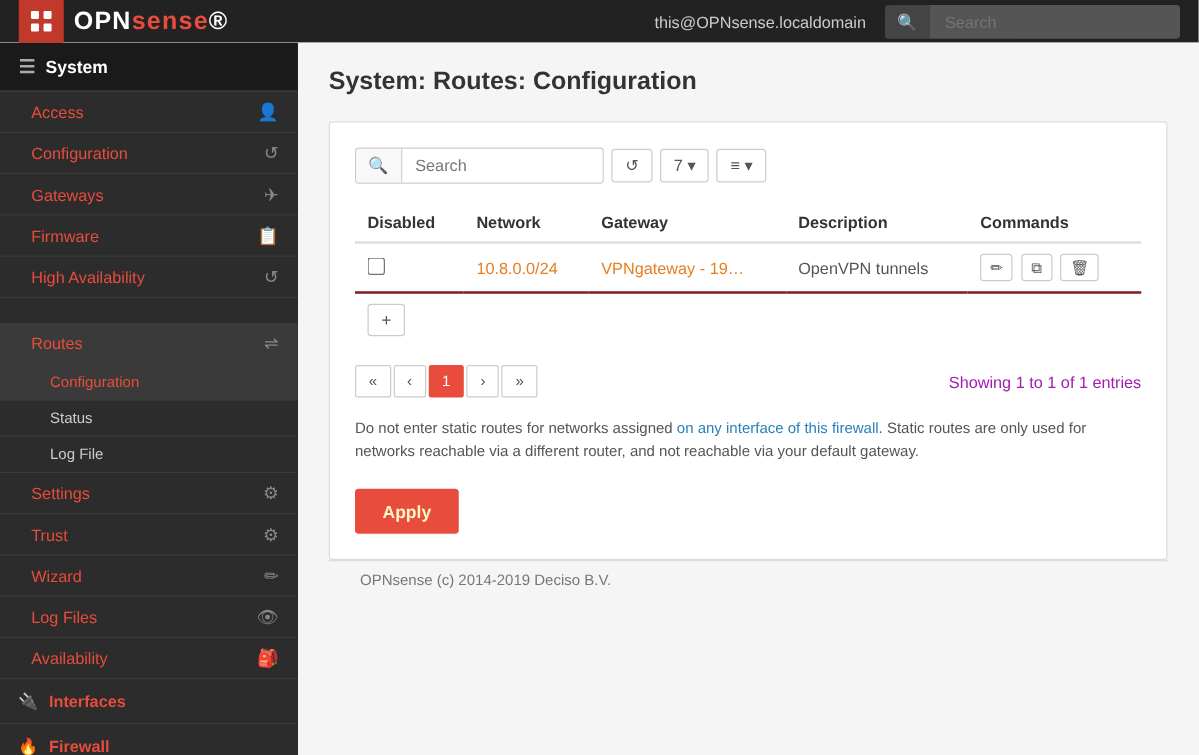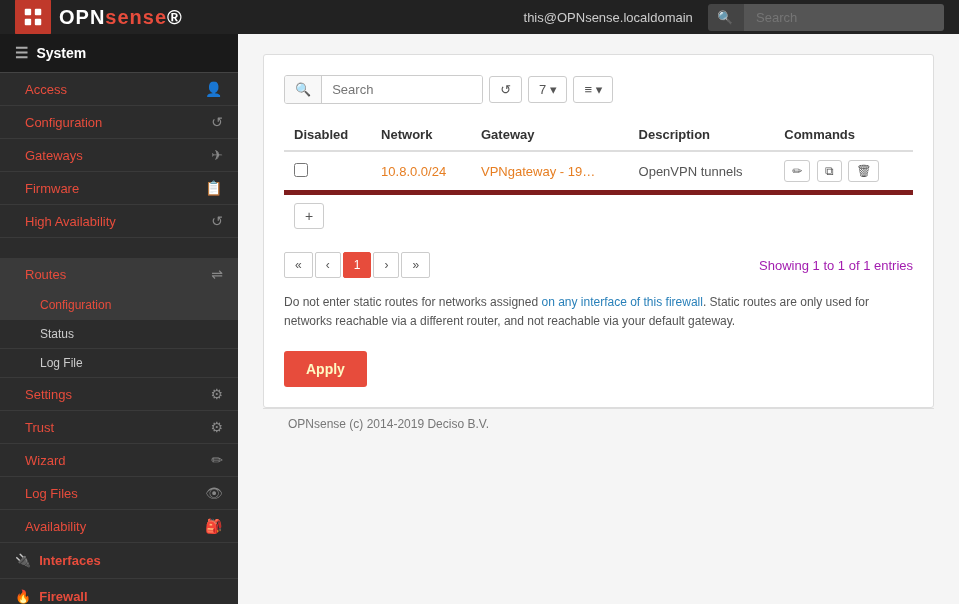--- a/index.html
+++ b/index.html
@@ -183,21 +183,21 @@
     .routes-table th {
       text-align: left;
       padding: 8px 10px;
       border-bottom: 2px solid #ddd;
       font-weight: bold;
       color: #333;
       font-size: 13px;
     }
     .routes-table td {
       padding: 8px 10px;
-      border-bottom: 5px solid #7f1d1d;
+      border-bottom: 2px solid #7f1d1d;
       font-size: 13px;
       color: #555;
     }
     .routes-table td.link-text { color: #e67e22; }
     .disabled-checkbox { width: 14px; height: 14px; cursor: pointer; }
     .cmd-btn {
       background: none;
       border: 1px solid #ccc;
       border-radius: 3px;
       padding: 3px 7px;
@@ -364,20 +364,21 @@
       <span>Interfaces</span>
     </div>
     <div class="sidebar-bottom-item">
       <span class="item-icon">🔥</span>
       <span>Firewall</span>
     </div>
 
   </div>
 
   <div class="main-content">
+    <h1 class="page-title">System: Routes: Configuration</h1>
 
     <div class="content-panel">
 
       
       <div class="table-toolbar">
         <div class="search-wrapper">
           <button class="search-icon-btn">🔍</button>
           <input class="search-input" type="text" placeholder="Search" style="">
         </div>
         <button class="toolbar-btn">↺</button>

